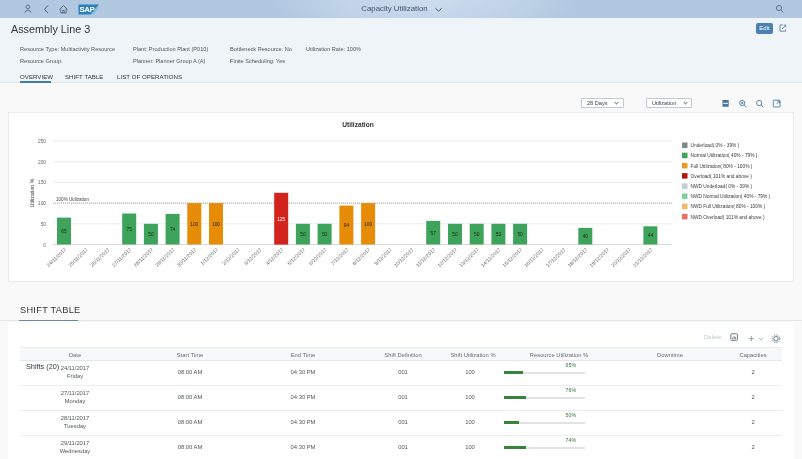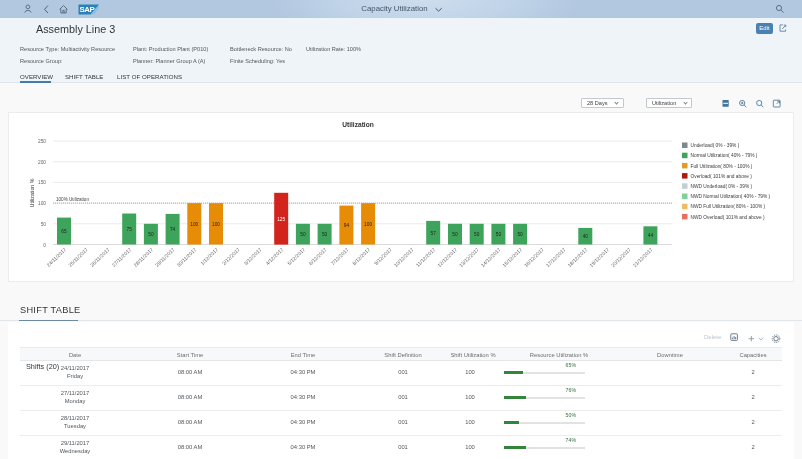--- a/index.html
+++ b/index.html
@@ -6,21 +6,21 @@
 html,body { width:802px; height:459px; overflow:hidden; font-family:"Liberation Sans", sans-serif; background:#f9f9f9; }
 .abs { position:absolute; }
 
 #shell { position:absolute; left:0; top:0; width:802px; height:18px;
   background: radial-gradient(ellipse 155px 42px at 425px 0px, #cddded 0%, #c0d3e8 55%, #b2c8e0 100%), #b2c8e0;
 }
 #shellTitle { position:absolute; top:0; left:0; width:802px; height:18px; line-height:18px; text-align:center;
   font-size:7.8px; color:#40566a; padding-right:13px; }
 
 #phead { position:absolute; left:0; top:18px; width:802px; height:65px; background:#eff4f9; border-bottom:1px solid #dfe5ea;}
-#title { position:absolute; left:36px; top:23px; font-size:10.8px; color:#32363a; }
+#title { position:absolute; left:11px; top:23px; font-size:10.8px; color:#32363a; }
 .attr { position:absolute; font-size:5.6px; color:#51575c; }
 #editbtn { position:absolute; left:756px; top:23px; width:17px; height:11px; background:#4a80b2; border-radius:2px;
   color:#fff; font-size:6px; text-align:center; line-height:11px; }
 
 .tab { position:absolute; top:73px; font-size:6.1px; color:#32363a; letter-spacing:0.05px; }
 #tabsel { position:absolute; left:20px; top:80.5px; width:31px; height:2px; background:#427cac; }
 
 .selbox { position:absolute; top:97.5px; height:10px; background:#fff; border:1px solid #c3c9ce; border-radius:1px;
   font-size:5.6px; color:#3a3e42; line-height:8.5px; padding-left:5px; }
 .selbox .chev { position:absolute; right:4.5px; top:2.8px; width:3px; height:3px; border-right:0.75px solid #75828e; border-bottom:0.75px solid #75828e; transform:rotate(45deg); }

